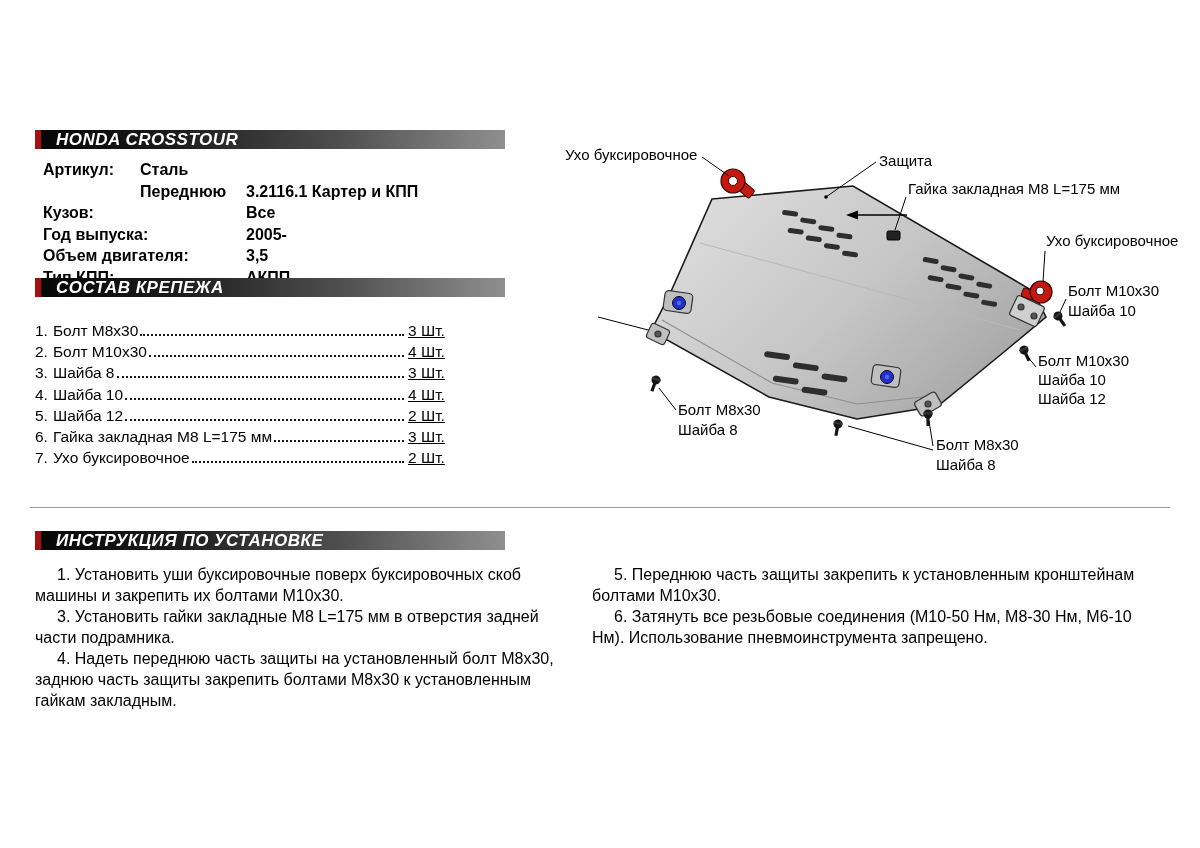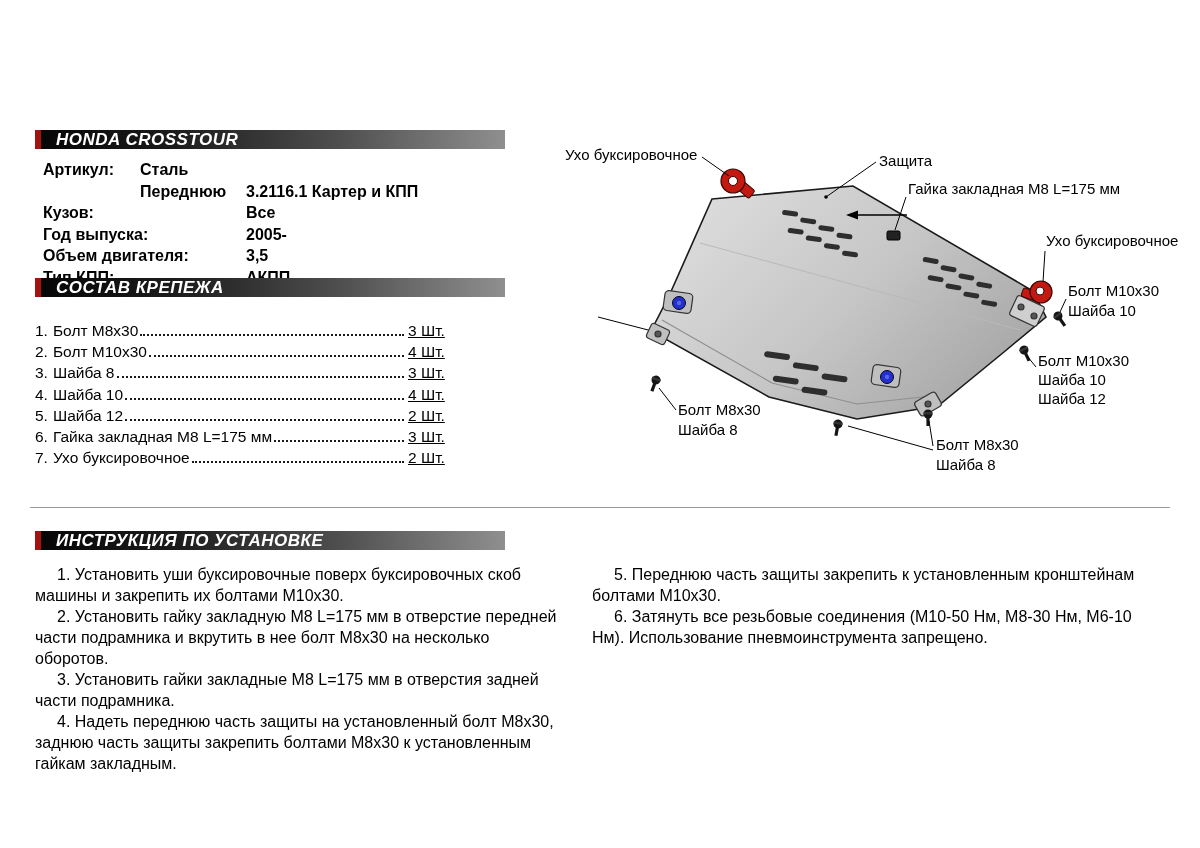--- a/index.html
+++ b/index.html
@@ -252,21 +252,20 @@
 
   <div class="divider"></div>
 
   <div class="bar" style="top:531px;">
     <div class="stripe"></div>
     <span class="bar-title">ИНСТРУКЦИЯ ПО УСТАНОВКЕ</span>
   </div>
 
   <div class="instr-col instr-left">
     <p>1. Установить уши буксировочные поверх буксировочных скоб машины и закрепить их болтами М10х30.</p>
-    <p>2. Установить гайку закладную М8 L=175 мм в отверстие передней части подрамника и вкрутить в нее болт М8х30 на несколько оборотов.</p>
     <p>3. Установить гайки закладные М8 L=175 мм в отверстия задней части подрамника.</p>
     <p>4. Надеть переднюю часть защиты на установленный болт М8х30, заднюю часть защиты закрепить болтами М8х30 к установленным гайкам закладным.</p>
   </div>
   <div class="instr-col instr-right">
     <p>5. Переднюю часть защиты закрепить к установленным кронштейнам болтами М10х30.</p>
     <p>6. Затянуть все резьбовые соединения (М10-50 Нм, М8-30 Нм, М6-10 Нм). Использование пневмоинструмента запрещено.</p>
   </div>
 
 </div>
 

